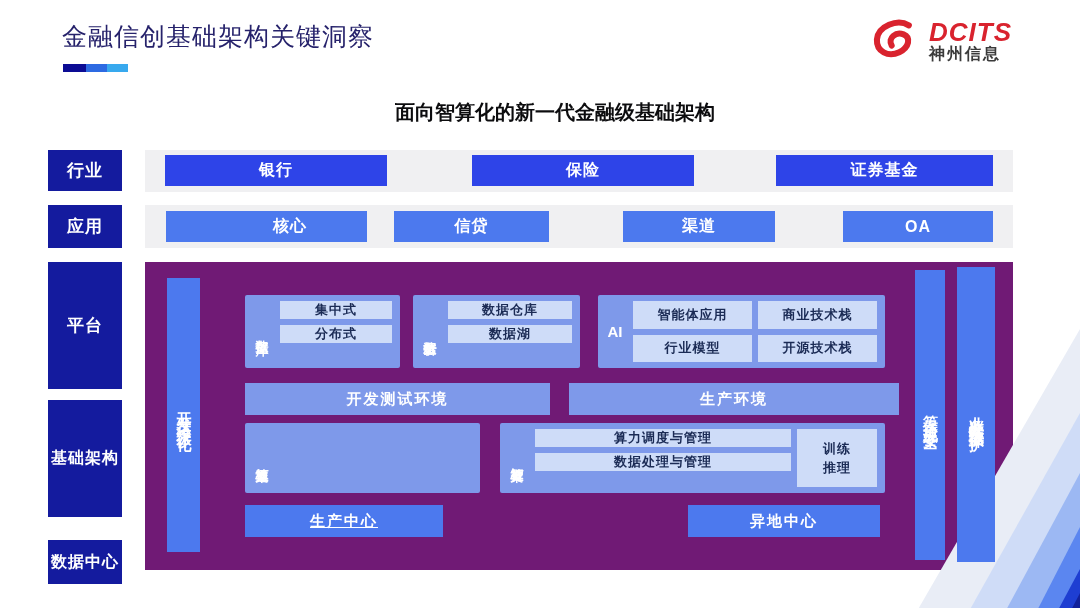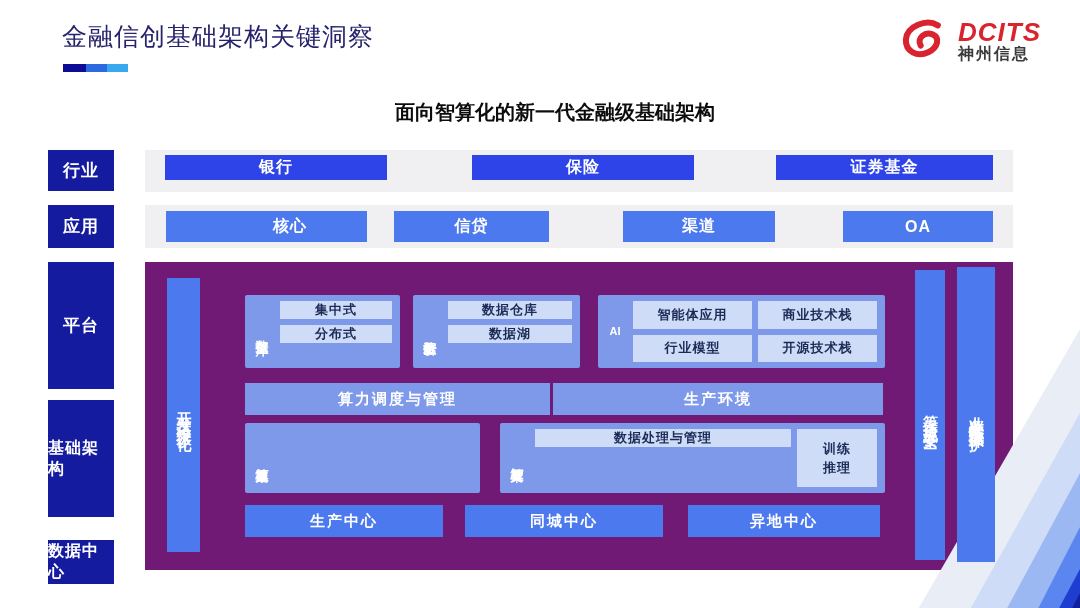--- a/index.html
+++ b/index.html
@@ -7,50 +7,50 @@
     position:relative;width:1080px;height:608px;overflow:hidden;
     background:#ffffff;font-family:"Liberation Sans","DejaVu Sans",sans-serif;
   }
   
   .title{position:absolute;left:62px;top:20px;font-size:25px;font-weight:normal;color:#26226b;letter-spacing:1px;}
   .underline{position:absolute;left:63px;top:64px;display:flex;height:8px;}
   .underline span{display:block;height:8px;}
   .u1{width:23px;background:#0c0c94;}
   .u2{width:21px;background:#2d6ae2;}
   .u3{width:21px;background:#38a9ee;}
-  .logo{position:absolute;left:898px;top:16px;width:170px;display:flex;align-items:center;gap:8px;}
+  .logo{position:absolute;left:869px;top:16px;width:170px;display:flex;align-items:center;gap:8px;}
   .logo-swirl{flex:0 0 auto;}
   .logo-text{display:flex;flex-direction:column;line-height:1.05;}
   .logo-brand{color:#d9232e;font-size:26px;font-weight:bold;font-style:italic;letter-spacing:1px;}
   .logo-company{color:#3a3a3a;font-size:16px;font-weight:bold;letter-spacing:2px;}
   .subtitle{position:absolute;left:30px;top:99px;width:1050px;text-align:center;font-size:20px;font-weight:bold;color:#0c0c0e;}
   
-  .rail{position:absolute;left:48px;width:66px;background:#141b9e;color:#fff;font-weight:bold;font-size:17px;display:flex;align-items:center;justify-content:center;letter-spacing:1px;}
+  .rail{position:absolute;left:48px;width:74px;background:#141b9e;color:#fff;font-weight:bold;font-size:17px;display:flex;align-items:center;justify-content:center;letter-spacing:1px;}
   .rail.r1{top:150px;height:41px;}
   .rail.r2{top:205px;height:43px;}
   .rail.r3{top:262px;height:127px;}
   .rail.r4{top:400px;height:117px;font-size:16px;}
   .rail.r5{top:527px;height:44px;font-size:16px;margin-top:13px;}
   
   .strip{position:absolute;left:145px;width:868px;background:#f0f0f2;}
   .strip.s1{top:150px;height:42px;}
   .strip.s2{top:205px;height:43px;}
   .panel{position:absolute;left:145px;top:262px;width:868px;height:308px;background:#701a75;}
   
   .btn{position:absolute;display:flex;align-items:center;justify-content:center;color:#fff;font-weight:bold;font-size:16px;letter-spacing:1px;}
-  .btn.deep{background:#2e44e8;top:5px;height:25px;}
+  .btn.deep{background:#2e44e8;top:5px;height:31px;}
   .btn.mid{background:#4c79ee;top:6px;height:31px;}
   
   .vbar{position:absolute;background:#4c79ee;color:#fff;font-weight:bold;font-size:15px;
     display:flex;align-items:center;justify-content:center;z-index:2;
     writing-mode:vertical-lr;letter-spacing:4px;}
   
   .group{position:absolute;background:#7e99ea;border-radius:2px;display:flex;align-items:stretch;padding:6px 8px 6px 5px;box-sizing:border-box;gap:6px;}
   .group .glabel{flex:0 0 24px;color:#fff;font-weight:bold;font-size:13px;display:flex;align-items:center;justify-content:center;writing-mode:vertical-lr;letter-spacing:1px;line-height:1;}
-  .group .glabel.horiz{writing-mode:horizontal-tb;font-size:11px;letter-spacing:0;}
+  .group .glabel.horiz{writing-mode:horizontal-tb;font-size:15px;letter-spacing:0;}
   .group .gitems{flex:1;display:flex;flex-direction:column;gap:6px;}
   .group .gitems.grid{display:grid;grid-template-columns:1fr 1fr;grid-auto-rows:1fr;}
   .gitem{background:#cedcf8;color:#1b2b55;font-weight:bold;font-size:13px;display:flex;align-items:center;justify-content:center;letter-spacing:1px;}
   .sidebox{flex:0 0 80px;background:#cedcf8;color:#1b2b55;font-weight:bold;font-size:13px;display:flex;flex-direction:column;align-items:center;justify-content:center;line-height:1.5;letter-spacing:1px;}
   
   .envbar{position:absolute;top:121px;height:32px;background:#7e99ea;color:#fff;font-weight:bold;font-size:15px;display:flex;align-items:center;justify-content:center;letter-spacing:2px;}
   .center-btn{position:absolute;top:243px;height:32px;background:#4c79ee;color:#fff;font-weight:bold;font-size:15px;display:flex;align-items:center;justify-content:center;letter-spacing:2px;}
   
   .decor{position:absolute;right:0;bottom:0;width:260px;height:300px;z-index:1;pointer-events:none;}
   .decor div{position:absolute;inset:0;}
@@ -131,40 +131,40 @@
     <div class="group" style="left:453px;top:33px;width:287px;height:73px;">
       <span class="glabel horiz">AI</span>
       <span class="gitems grid">
         <span class="gitem">智能体应用</span>
         <span class="gitem">商业技术栈</span>
         <span class="gitem">行业模型</span>
         <span class="gitem">开源技术栈</span>
       </span>
     </div>
 
-    <div class="envbar" style="left:100px;width:305px;">算力调度与管理</div>
-    <div class="envbar" style="left:408px;width:330px;">生产环境</div>
+    <div class="envbar" style="left:100px;width:305px;">开发测试环境</div>
+    <div class="envbar" style="left:424px;width:330px;">生产环境</div>
 
     <div class="group" style="left:100px;top:161px;width:235px;height:70px;">
       <span class="glabel" style="letter-spacing:0;">通算框架</span>
     </div>
 
     <div class="group" style="left:355px;top:161px;width:385px;height:70px;">
       <span class="glabel" style="letter-spacing:0;">智算框架</span>
       <span class="gitems">
+        <span class="gitem">算力调度与管理</span>
         <span class="gitem">数据处理与管理</span>
       </span>
       <span class="sidebox">
         <span>训练</span>
         <span>推理</span>
       </span>
     </div>
 
-    <div class="center-btn" style="left:100px;width:198px;">生产中心</div>
-    <div class="center-btn" style="left:320px;width:198px;">同城中心</div>
+    <div class="center-btn" style="left:100px;width:198px;text-decoration:underline;">生产中心</div>
     <div class="center-btn" style="left:543px;width:192px;">异地中心</div>
 
     <div class="vbar" style="left:770px;top:8px;width:30px;height:290px;">等保合规安全</div>
     <div class="vbar" style="left:812px;top:5px;width:38px;height:295px;letter-spacing:2px;">业务连续性及数据保护</div>
   </div>
 
   <div class="decor">
     <div class="d1"></div>
     <div class="d2"></div>
     <div class="d3"></div>

